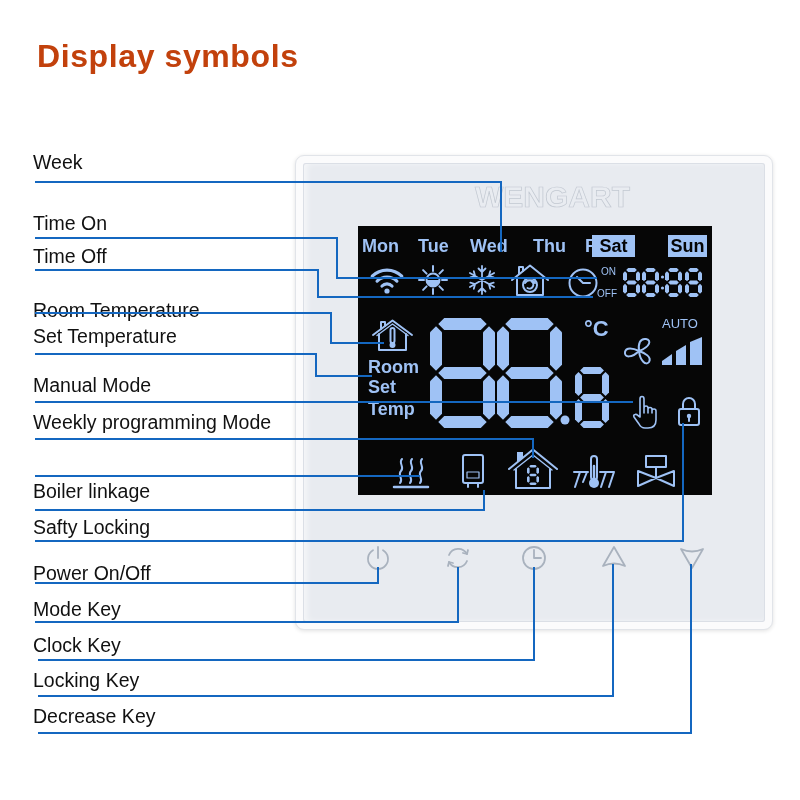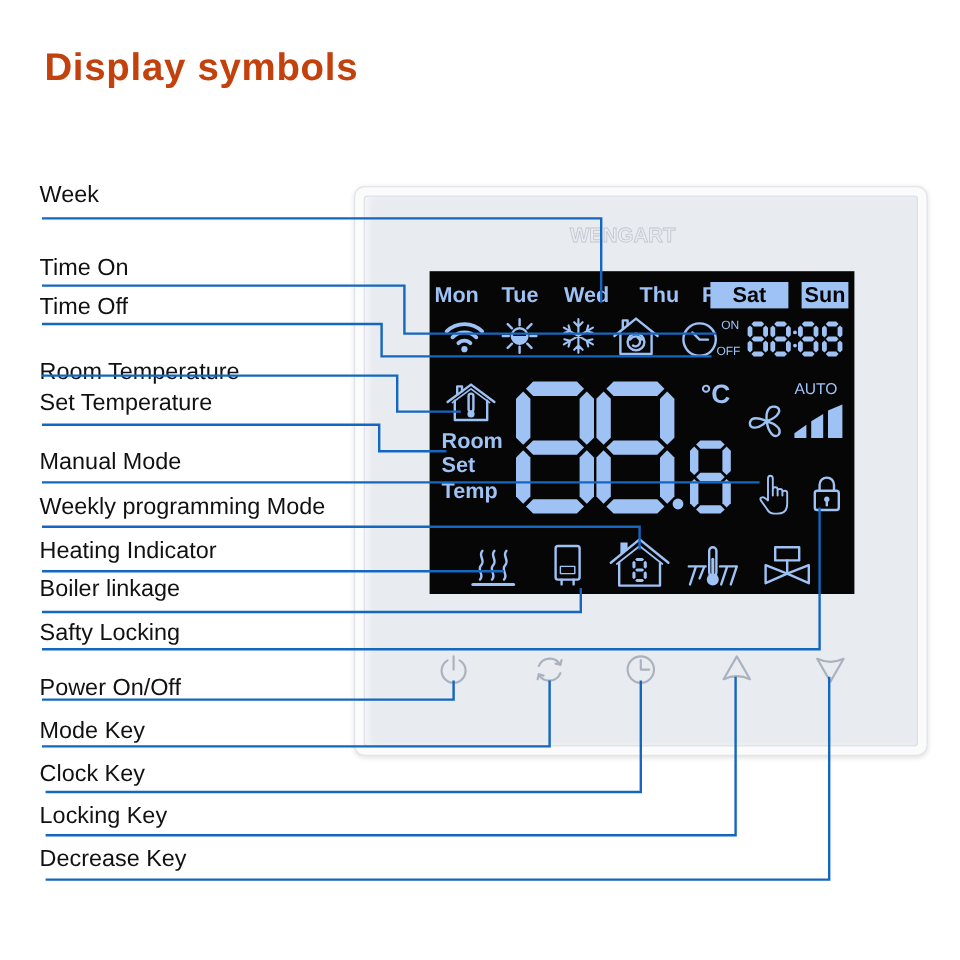--- a/index.html
+++ b/index.html
@@ -9,21 +9,21 @@
   html,body{margin:0;padding:0;background:#ffffff;}
   #page{position:relative;width:800px;height:800px;overflow:hidden;background:#ffffff;
         font-family:"Liberation Sans",sans-serif;}
   .abs{position:absolute;}
   .title{left:37px;top:40px;font-size:32px;line-height:32px;font-weight:bold;letter-spacing:0.6px;color:#c2410c;white-space:nowrap;}
   .callout{left:33px;font-size:19.5px;line-height:20px;color:var(--label-text);white-space:nowrap;z-index:5;}
   .panel-outer{left:295px;top:155px;width:478px;height:475px;background:#fbfbfc;border:1px solid #e1e4e9;
                border-radius:9px;box-shadow:0 1px 4px rgba(0,0,0,0.12);box-sizing:border-box;z-index:1;}
   .panel-face{left:303px;top:163px;width:462px;height:459px;background:var(--panel-face);border-radius:3px;
               box-shadow:inset 0 0 0 1px #dbdfe6, inset 4px 0 6px rgba(255,255,255,0.6);z-index:1;}
-  .brand{left:475px;top:186px;font-size:17px;line-height:22px;font-weight:bold;color:#e9ecf1;
+  .brand{left:475px;top:186px;font-size:30px;line-height:22px;font-weight:bold;color:#e9ecf1;
          -webkit-text-stroke:0.7px #c2c8d1;white-space:nowrap;z-index:2;}
   .lcd{left:358px;top:226px;width:354px;height:269px;background:var(--lcd-background);z-index:2;}
   .lcdtxt{color:var(--lcd-segment);font-weight:bold;white-space:nowrap;z-index:3;}
   .day{top:235px;height:22px;font-size:18px;line-height:22px;}
   .day.hl{background:var(--lcd-segment);color:#050505;text-align:center;}
   .tiny{font-size:10px;line-height:11px;font-weight:normal;}
   .roomtxt{left:368px;font-size:18px;line-height:18px;}
   .unit{left:584px;top:318px;font-size:22px;line-height:22px;}
   .auto{left:662px;top:317px;font-size:13px;line-height:13px;font-weight:normal;}
   svg.ic{position:absolute;overflow:visible;z-index:3;}
@@ -42,41 +42,40 @@
 
   <div class="abs title">Display symbols</div>
 
   <div class="abs callout" style="top:152px">Week</div>
   <div class="abs callout" style="top:213px">Time On</div>
   <div class="abs callout" style="top:246px">Time Off</div>
   <div class="abs callout" style="top:300px">Room Temperature</div>
   <div class="abs callout" style="top:326px">Set Temperature</div>
   <div class="abs callout" style="top:375px">Manual Mode</div>
   <div class="abs callout" style="top:412px">Weekly programming Mode</div>
-  <div class="abs callout" style="top:449px">Heating Indicator</div>
   <div class="abs callout" style="top:481px">Boiler linkage</div>
   <div class="abs callout" style="top:517px">Safty Locking</div>
   <div class="abs callout" style="top:563px">Power On/Off</div>
   <div class="abs callout" style="top:599px">Mode Key</div>
   <div class="abs callout" style="top:635px">Clock Key</div>
   <div class="abs callout" style="top:670px">Locking Key</div>
   <div class="abs callout" style="top:706px">Decrease Key</div>
 
   <div class="abs panel-outer"></div>
   <div class="abs panel-face"></div>
   <div class="abs brand">WENGART</div>
 
   <div class="abs lcd"></div>
 
   <div class="abs lcdtxt day" style="left:362px">Mon</div>
   <div class="abs lcdtxt day" style="left:418px">Tue</div>
   <div class="abs lcdtxt day" style="left:470px">Wed</div>
   <div class="abs lcdtxt day" style="left:533px">Thu</div>
   <div class="abs lcdtxt day" style="left:585px">Fri</div>
-  <div class="abs lcdtxt day hl" style="left:592px;width:65px">Sat</div>
+  <div class="abs lcdtxt day hl" style="left:592px;width:43px">Sat</div>
   <div class="abs lcdtxt day hl" style="left:668px;width:39px">Sun</div>
 
   <svg class="ic" style="left:369px;top:264px" width="36" height="31" viewBox="0 0 36 31">
     <path class="s" style="stroke-width:3.2" d="M13,22 A7,7 0 0 1 23,22"></path>
     <path class="s" style="stroke-width:3.2" d="M8.1,17.1 A14,14 0 0 1 27.9,17.1"></path>
     <path class="s" style="stroke-width:3.2" d="M3.2,12.2 A21,21 0 0 1 32.8,12.2"></path>
     <circle class="f" cx="18" cy="27" r="2.6"></circle>
   </svg>
   <svg class="ic" style="left:417px;top:265px" width="32" height="30" viewBox="0 0 32 30">
     <circle class="s" cx="16" cy="15" r="6.5"></circle>

